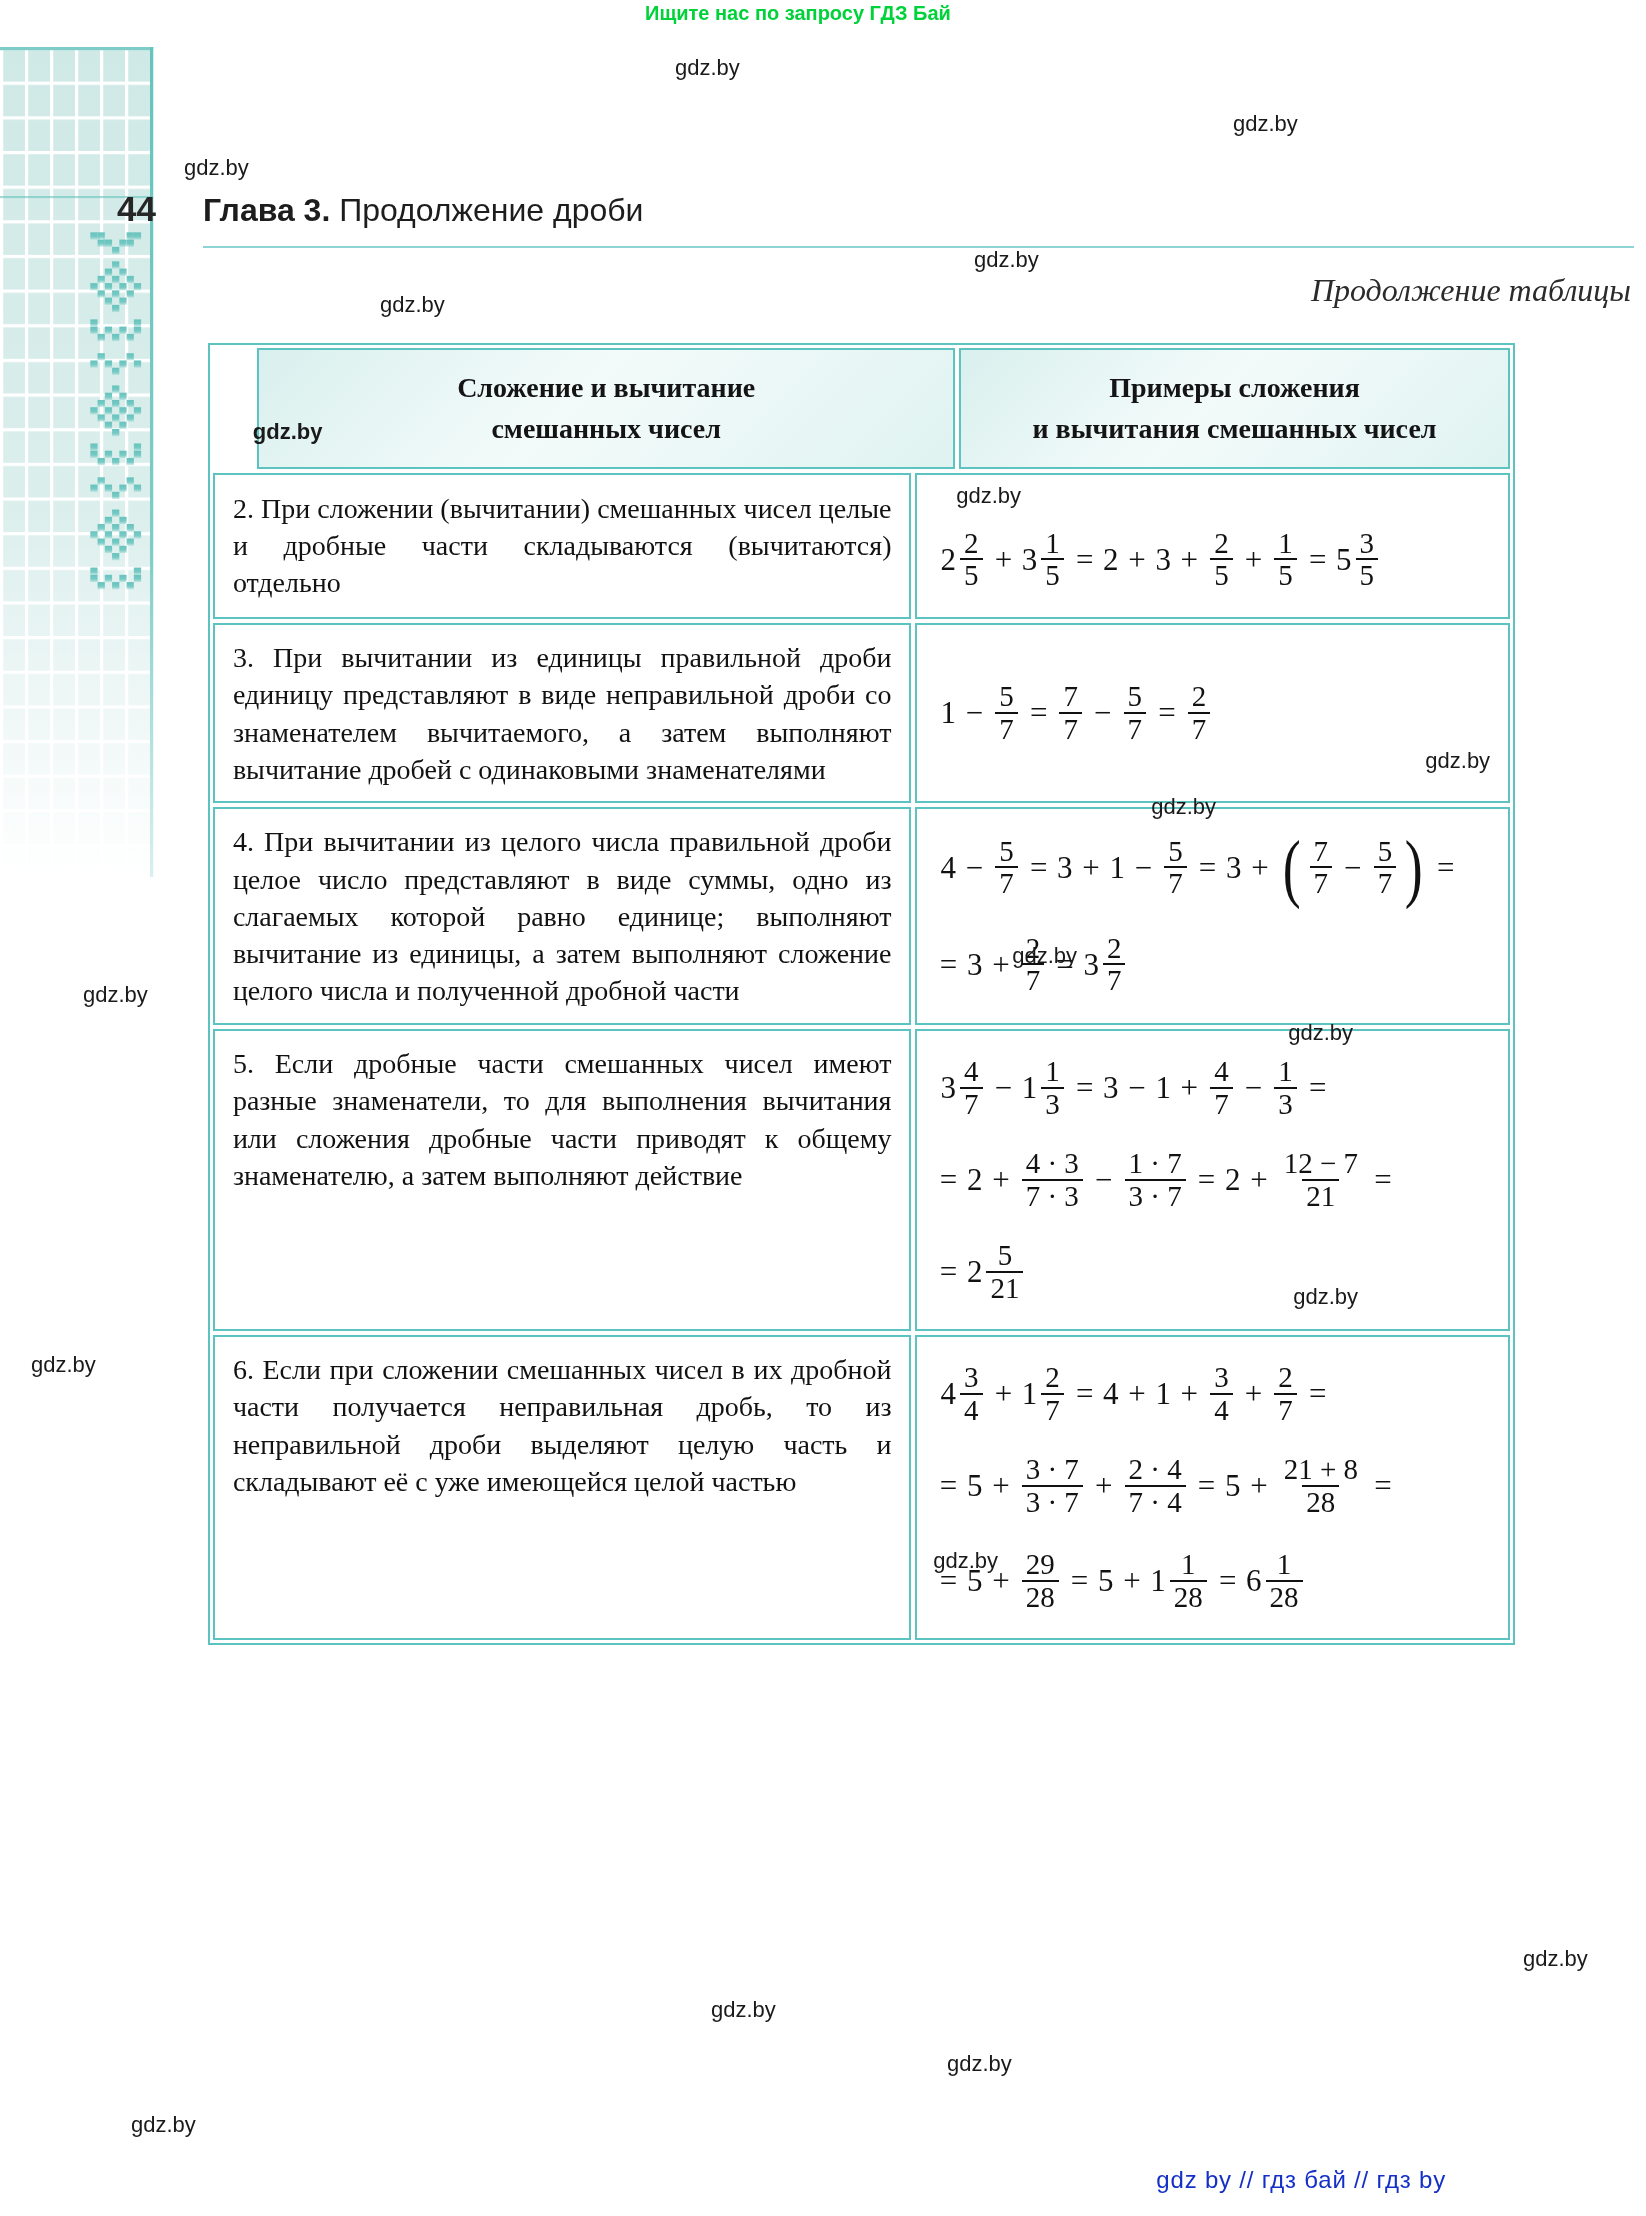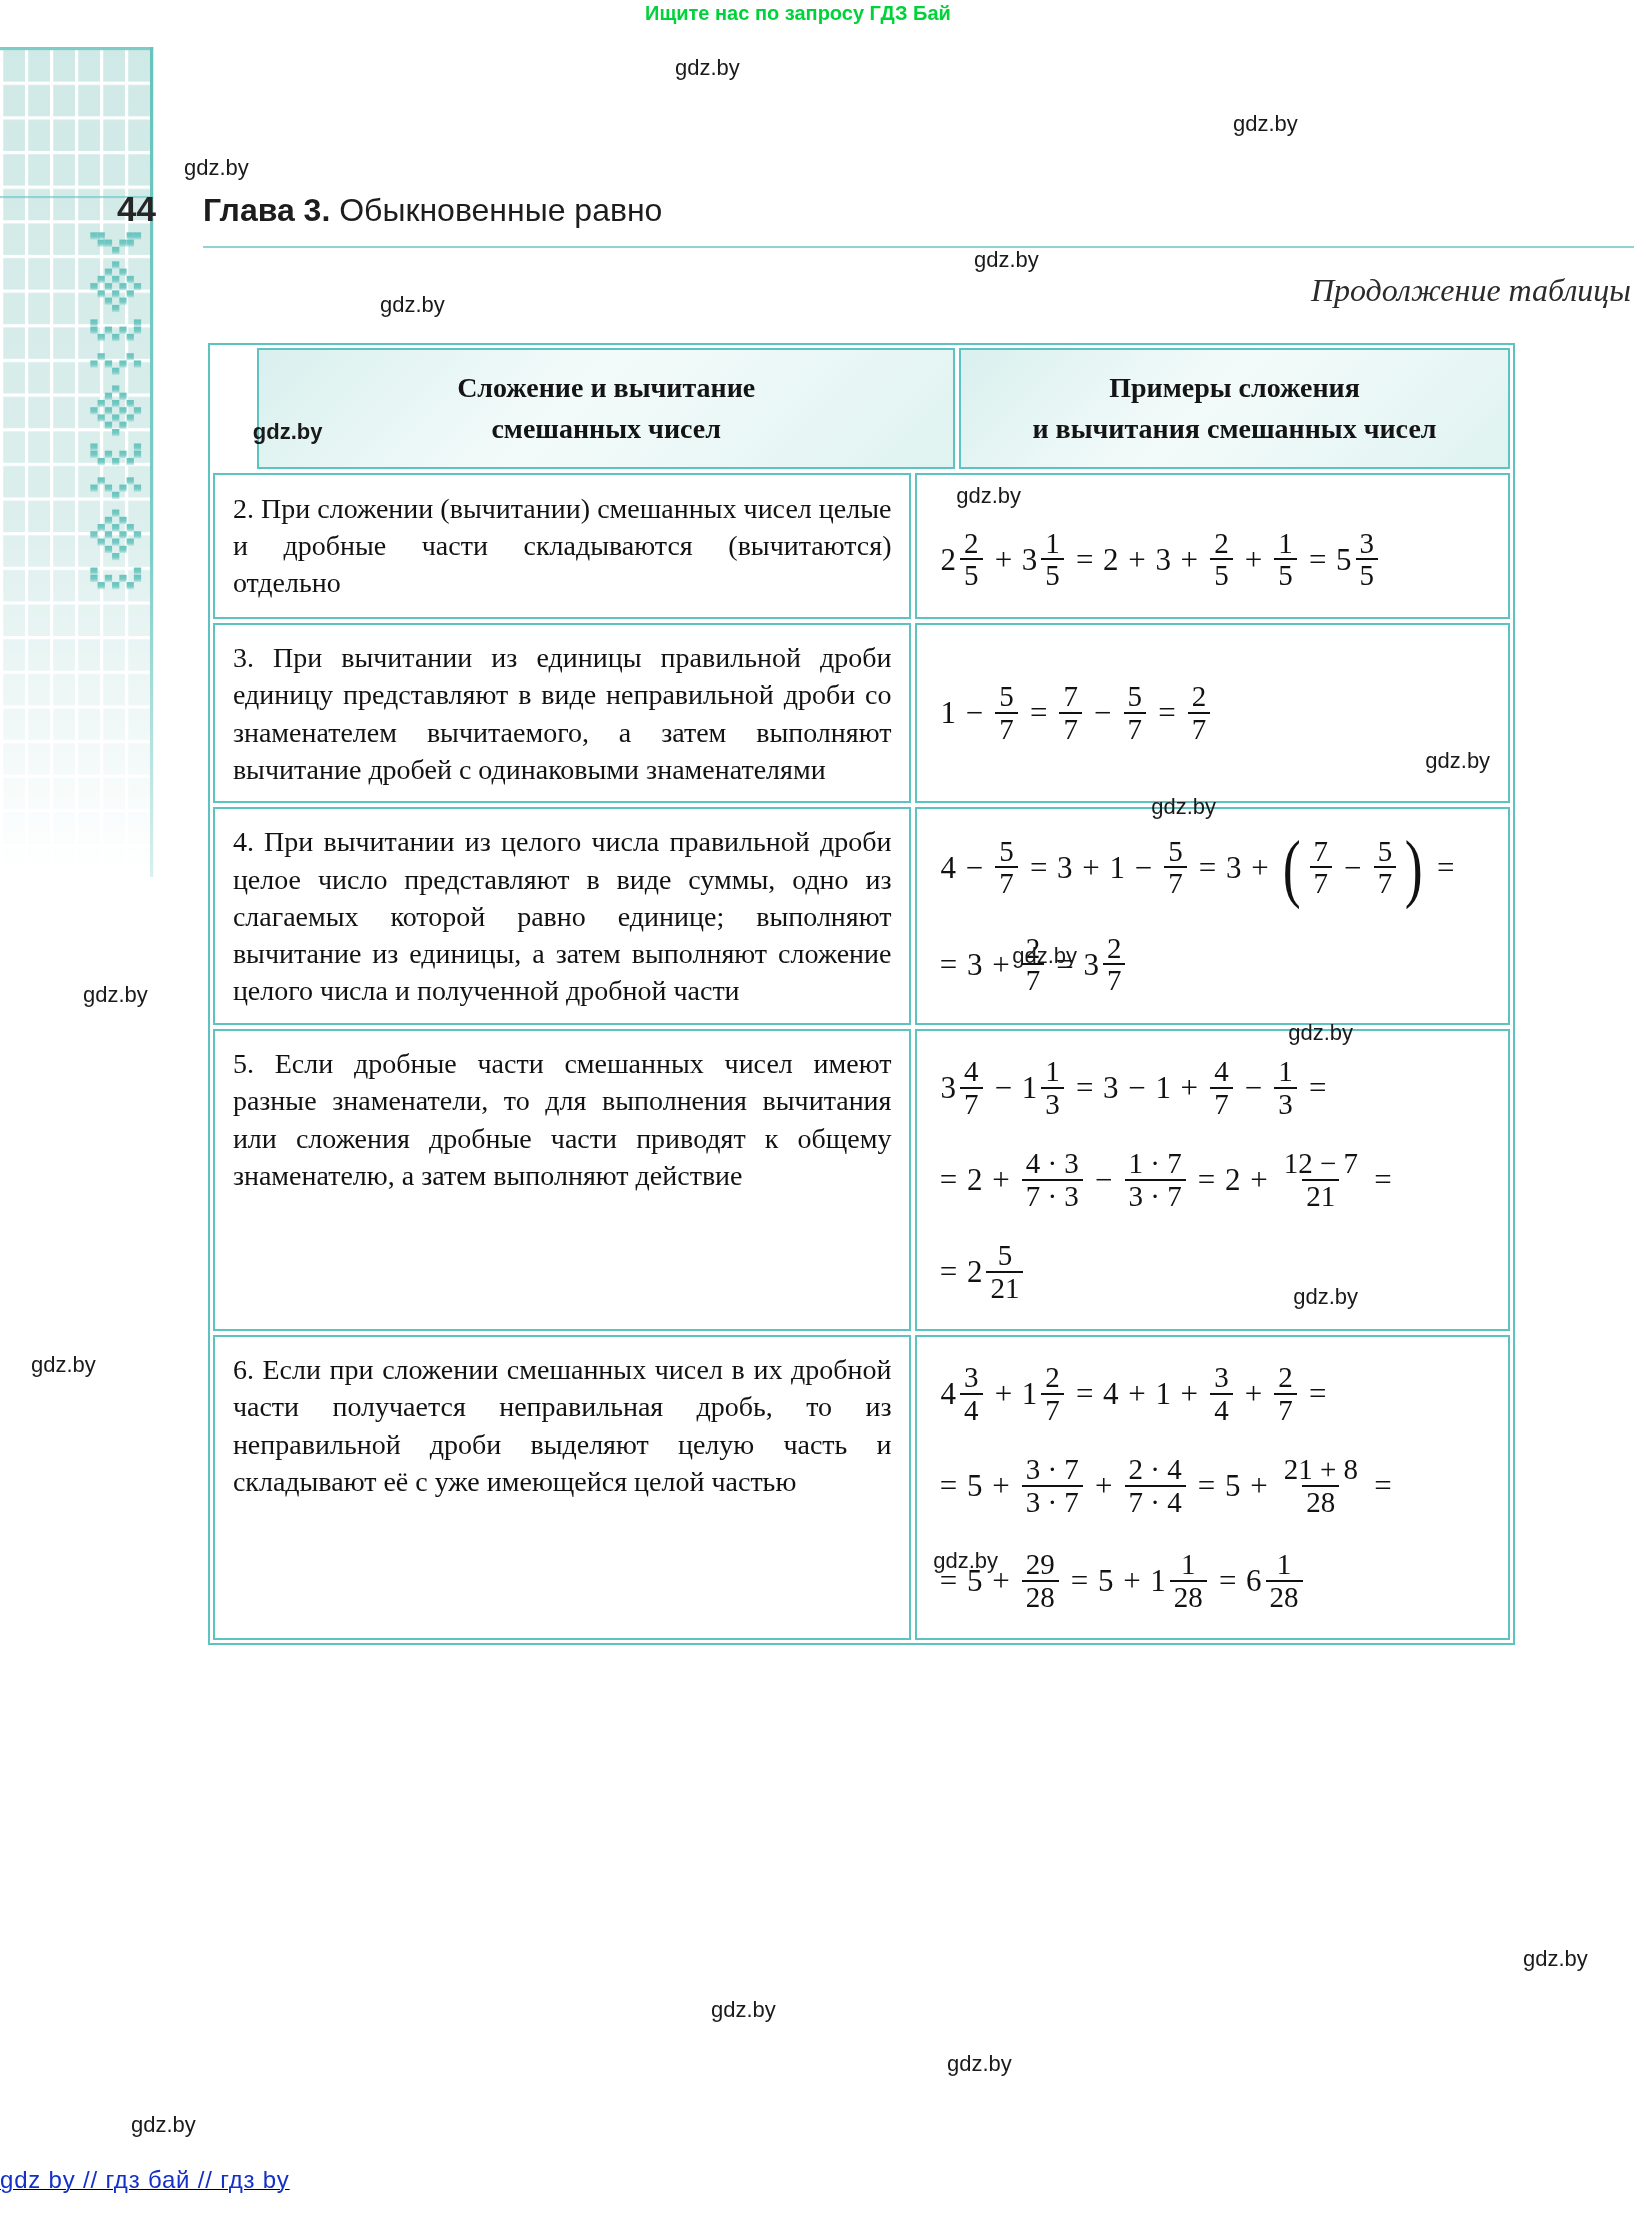--- a/index.html
+++ b/index.html
@@ -198,22 +198,21 @@
     font-family:"Liberation Sans", sans-serif;
     font-size:22px;
     color:#1a1a1a;
     white-space:nowrap;
     z-index:30;
   }
 
   #footer{
     position:absolute;
     left:0;top:2166px;width:1446px;
-    text-align:left;
-    text-decoration:underline;
+    text-align:right;
   }
 </style>
 </head>
 <body>
 
 <svg id="deco" viewBox="0 0 222 1030" preserveAspectRatio="none">
   <defs>
     <linearGradient id="fadeG" x1="0" y1="0" x2="0" y2="1">
       <stop offset="0%" stop-color="#cfe9e6" stop-opacity="1"></stop>
       <stop offset="55%" stop-color="#cfe9e6" stop-opacity="0.75"></stop>
@@ -369,21 +368,21 @@
 <div class="wm" style="left:83px;top:982px;">gdz.by</div>
 <div class="wm" style="left:31px;top:1352px;">gdz.by</div>
 <div class="wm" style="left:1523px;top:1946px;">gdz.by</div>
 <div class="wm" style="left:711px;top:1997px;">gdz.by</div>
 <div class="wm" style="left:947px;top:2051px;">gdz.by</div>
 <div class="wm" style="left:131px;top:2112px;">gdz.by</div>
 
 <div id="pageno">44</div>
 
 <div id="chapter">
-  <b>Глава 3.</b><span> </span><span class="light">Обыкновенные равно</span>
+  <b>Глава 3.</b><span> </span><span class="light">Продолжение дроби</span>
 </div>
 <div id="headrule"></div>
 
 <div id="contcap">Продолжение таблицы</div>
 
 <div id="tbl">
 
   <div class="hrow">
     <div class="hcell left">
       <div>

